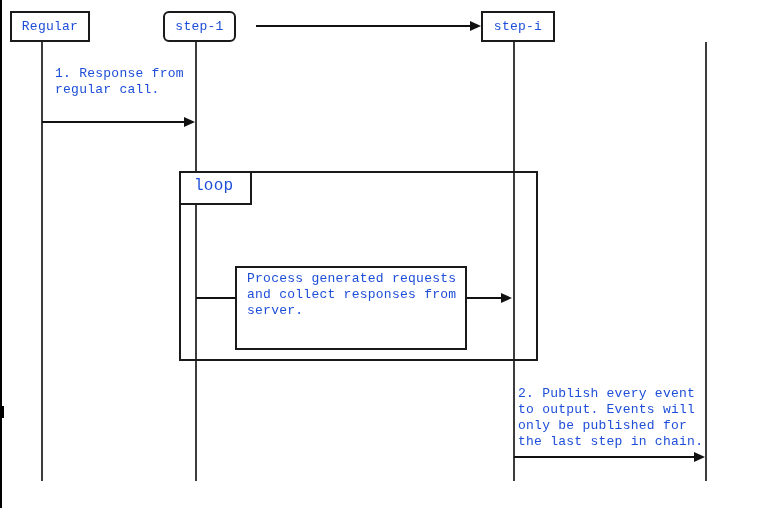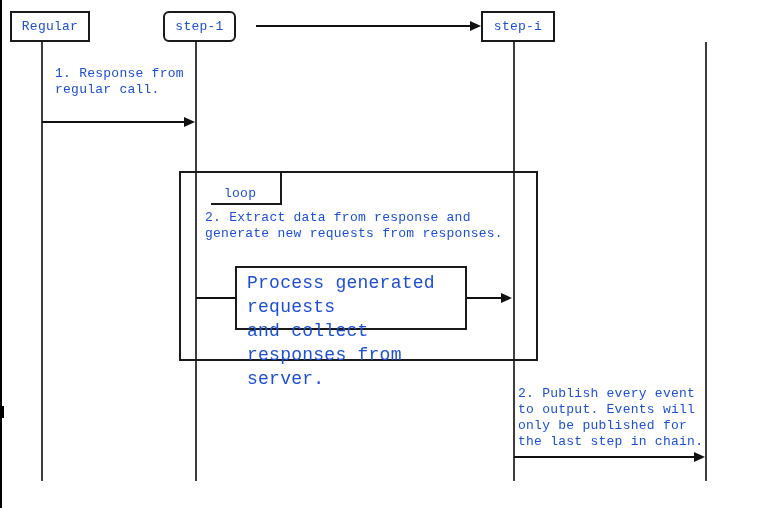--- a/index.html
+++ b/index.html
@@ -56,30 +56,29 @@
     position:absolute;box-sizing:border-box;
     left:179px;top:171px;width:359px;height:190px;
     border:2px solid #1a1a1a;
   }
   .looplabel{
     position:absolute;box-sizing:border-box;
     left:0;top:0;width:71px;height:32px;
     border-right:2px solid #1a1a1a;
     border-bottom:2px solid #1a1a1a;
     background:#fff;
-    font-size:13px;line-height:16px;letter-spacing:.25px;
-    padding:13px 0 0 13px;
-    margin-left:30px;
+    font-size:16px;line-height:16px;letter-spacing:.25px;
+    padding:5px 0 0 13px;
   }
   
   .procbox{
     position:absolute;box-sizing:border-box;
-    left:235px;top:266px;width:232px;height:64px;
+    left:235px;top:266px;width:232px;height:84px;
     border:2px solid #1a1a1a;background:#fff;
-    font-size:18px;line-height:24px;letter-spacing:.25px;
+    font-size:13px;line-height:16px;letter-spacing:.25px;
     white-space:pre-line;
     padding:3px 0 0 10px;
   }
   
   .border-left{position:absolute;left:0;top:0;width:2px;height:508px;background:#000;}
   .border-tick{position:absolute;left:0;top:406px;width:4px;height:12px;background:#000;}
 </style>
 </head>
 <body>
 
@@ -108,22 +107,20 @@
 
   <div class="msg m1">1. Response from
 regular call.</div>
   <div class="hline a-m1-line"></div>
   <div class="ah a-m1-head"></div>
 
   <div class="loopbox">
     <div class="looplabel">loop</div>
   </div>
 
-  <div class="msg m2">2. Extract data from response and
-generate new requests from responses.</div>
 
   <div class="hline conn-left"></div>
   <div class="procbox">Process generated requests
 and collect responses from
 server.</div>
   <div class="hline a-proc-line"></div>
   <div class="ah a-proc-head"></div>
 
   <div class="msg m3">2. Publish every event
 to output. Events will

